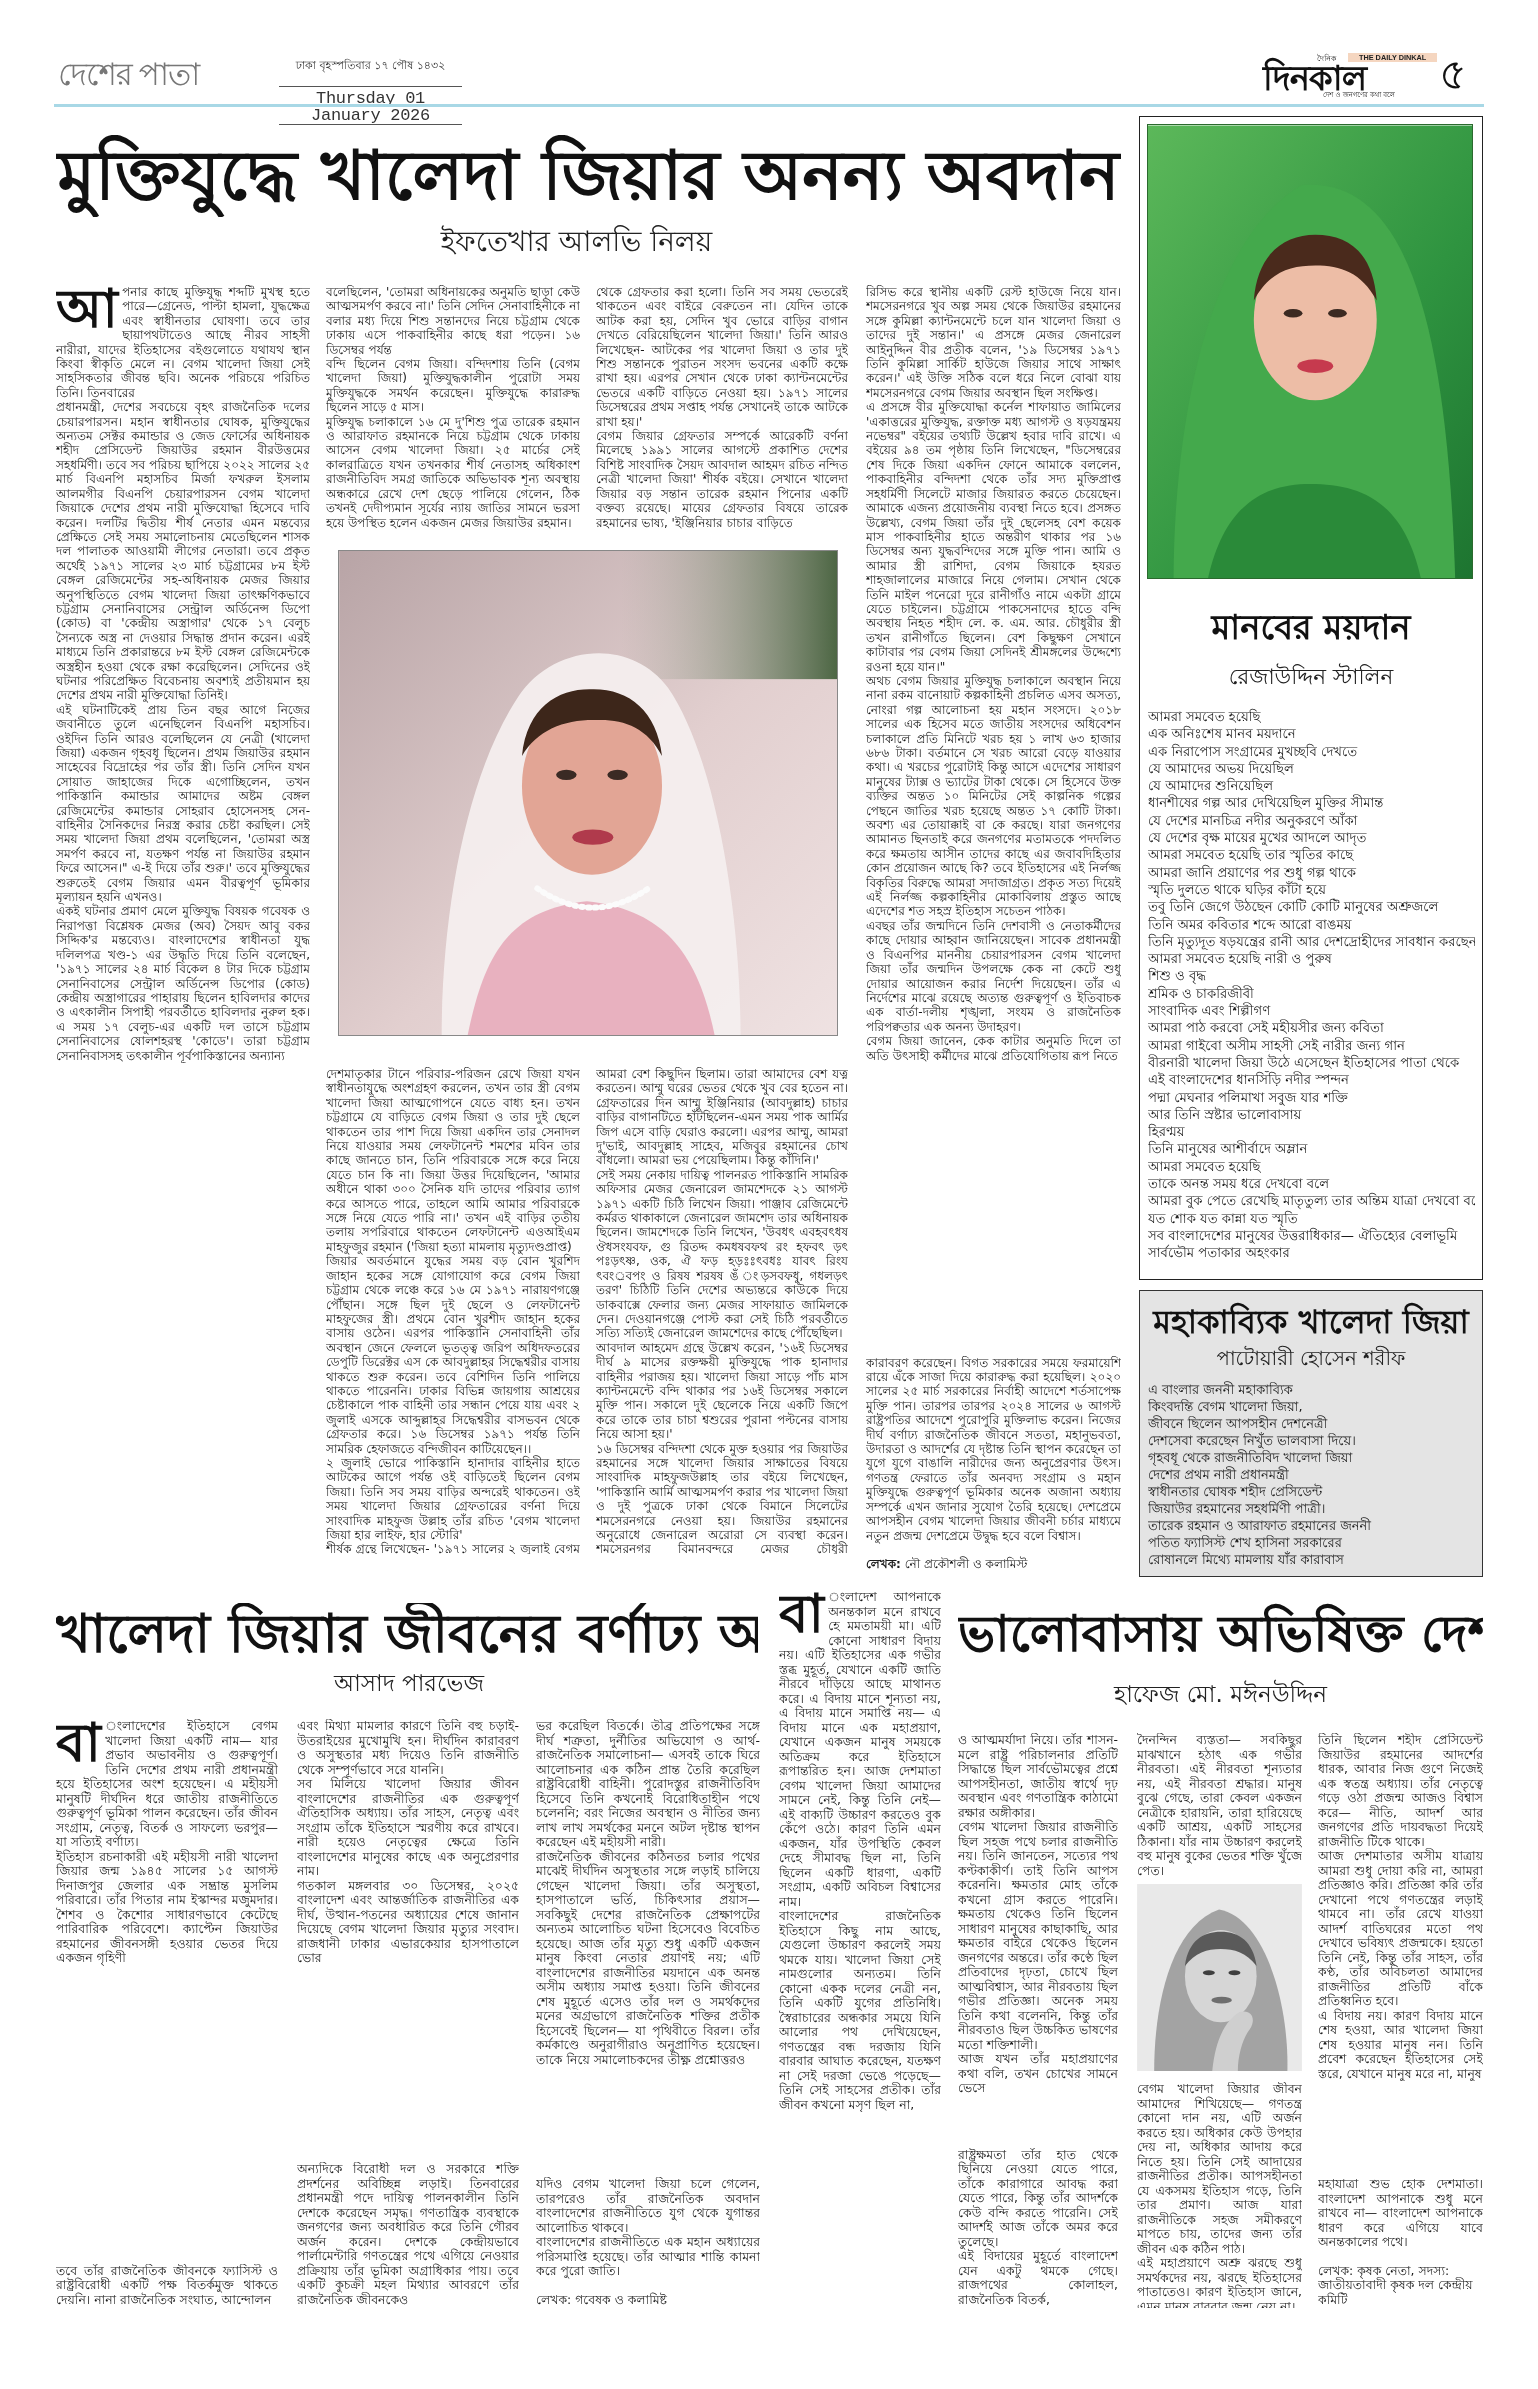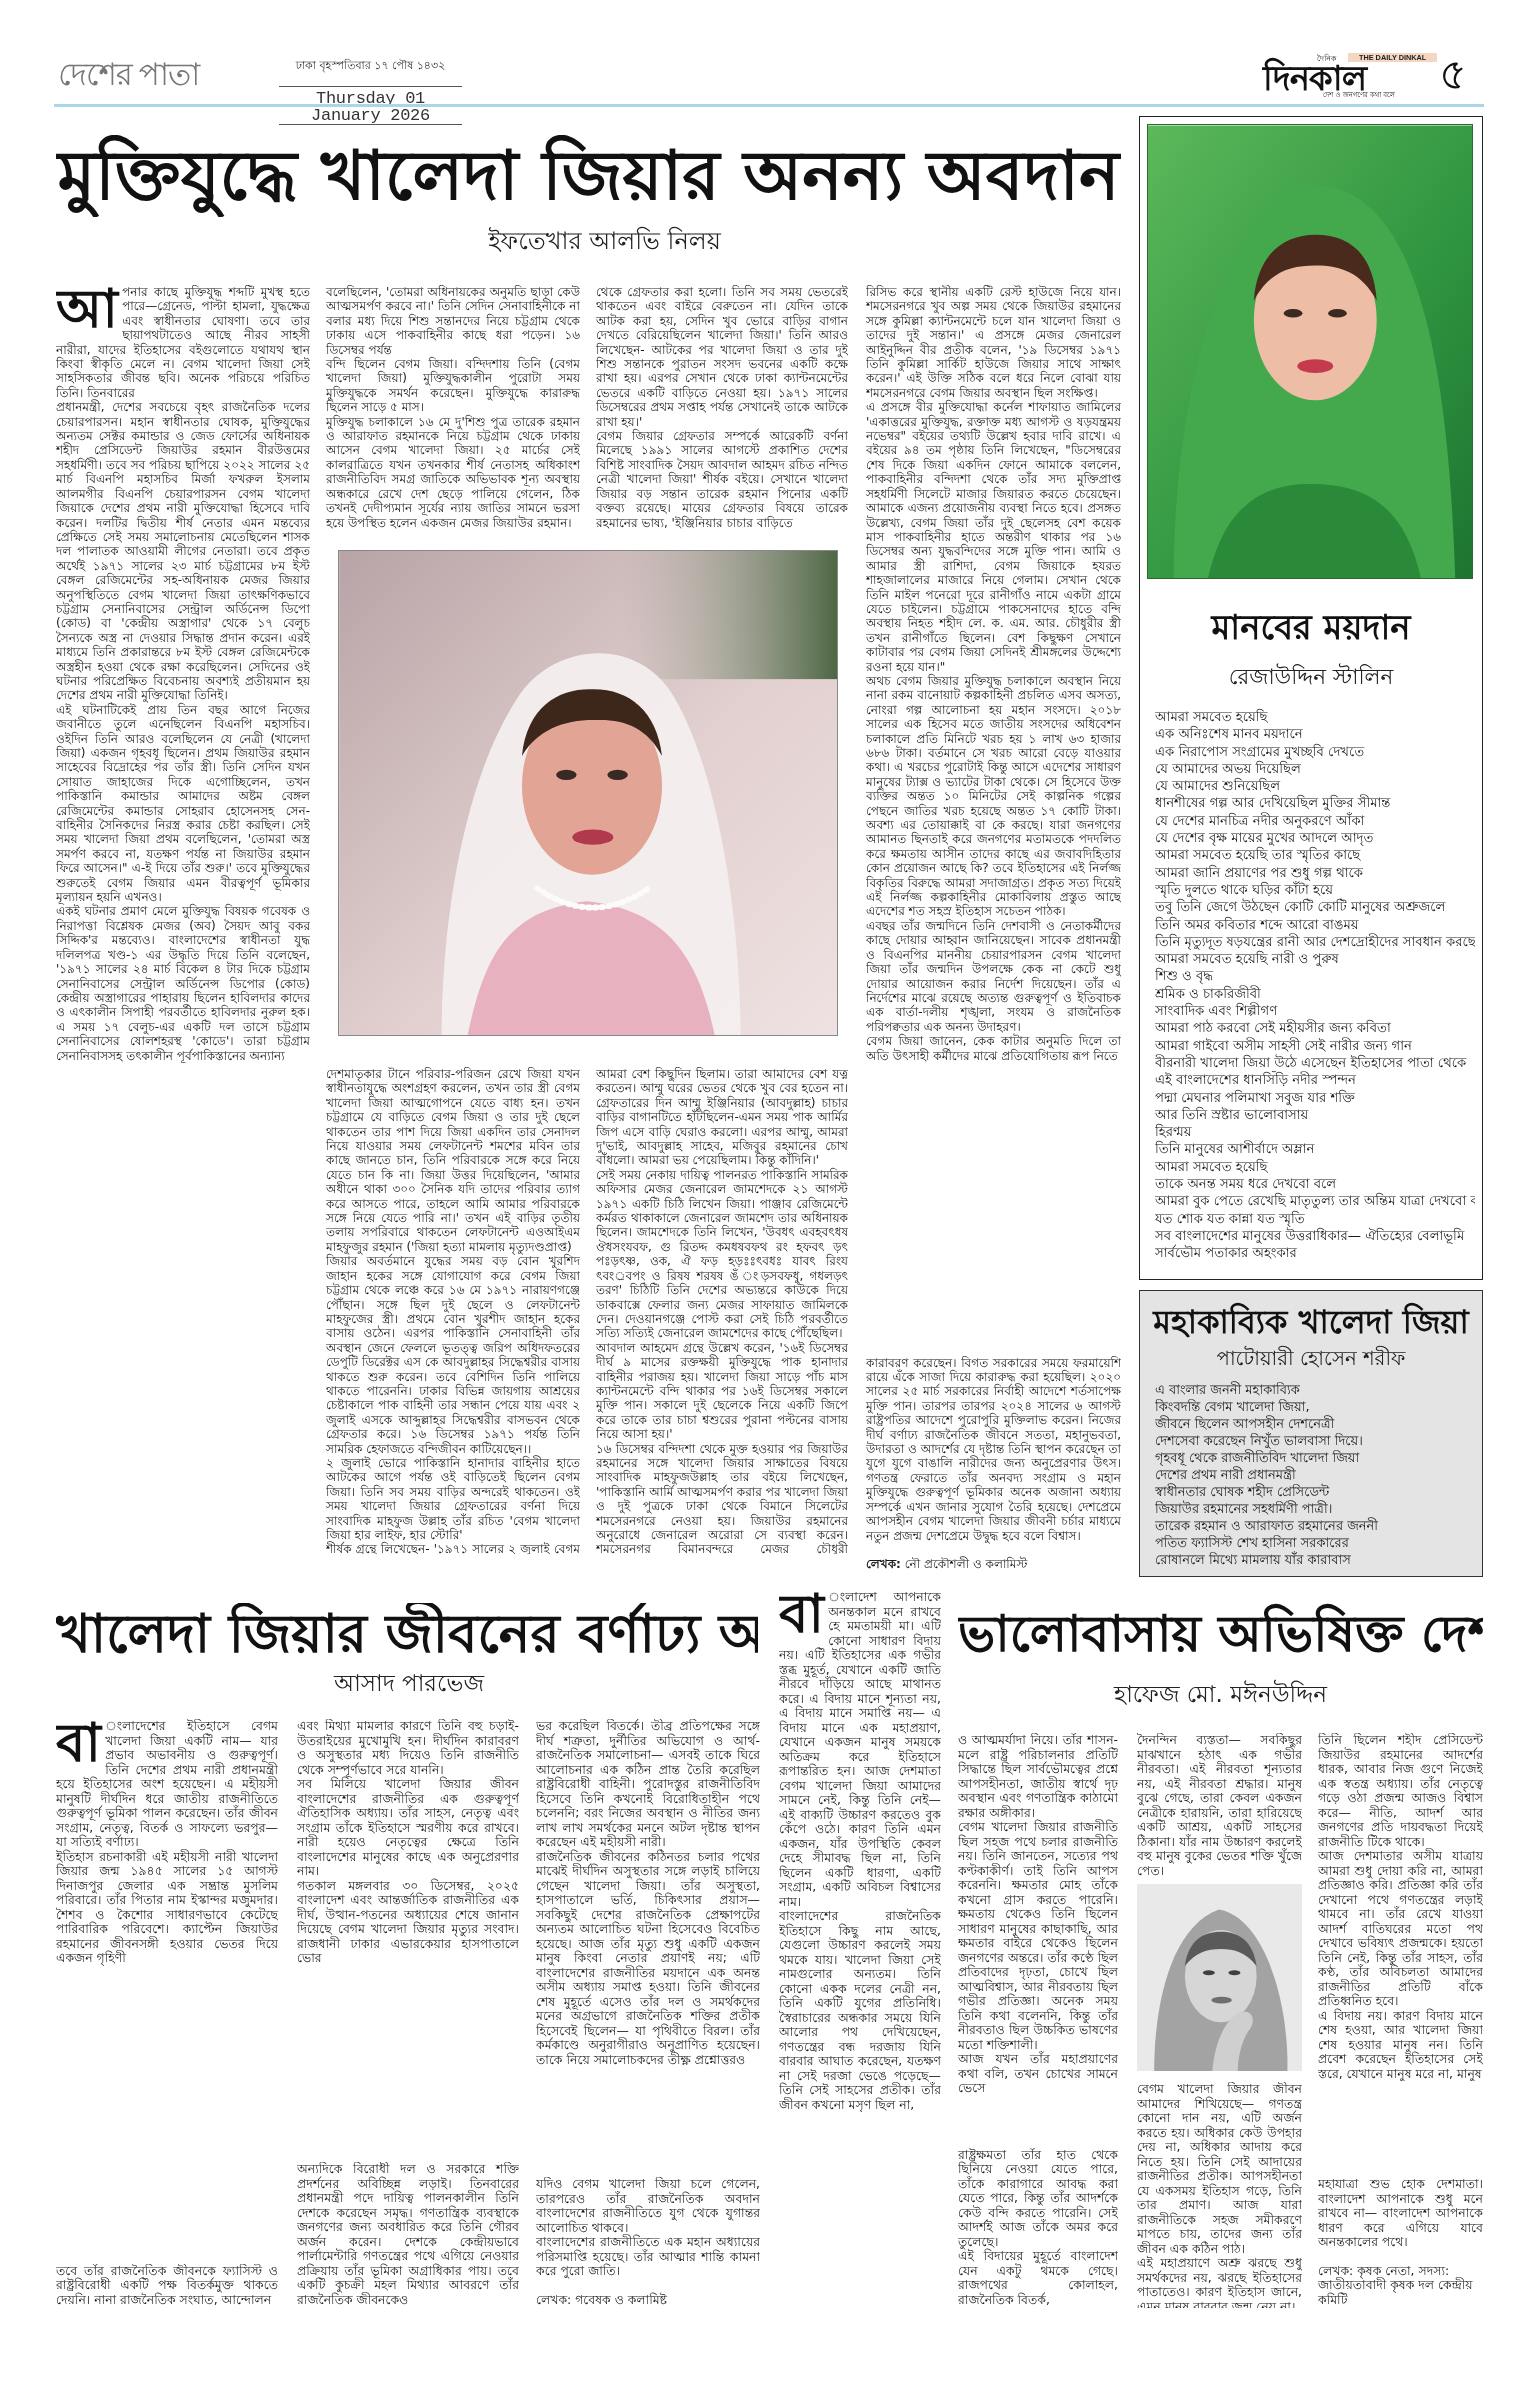--- a/index.html
+++ b/index.html
@@ -18,21 +18,21 @@
   .logo-en{left:1348px;top:53px;font-size:7.3px;line-height:9.4px;font-weight:bold;background:var(--logo-tag-bg);padding:0 11px;color:#222;font-family:"Liberation Sans",sans-serif}
   .logo-word{left:1263px;top:61px;font-size:34px;line-height:34px;font-weight:bold;color:#111;letter-spacing:-0.9px;white-space:nowrap}
   .logo-tagline{left:1323px;top:91px;font-size:6.8px;line-height:8.5px;color:#222;white-space:nowrap}
   .page-num{left:1439px;top:51px;font-size:43px;line-height:46px;color:#111}
   .header-rule{left:54px;top:104px;width:1430px;height:3.4px;background:var(--header-rule)}
 
   
   .headline{font-weight:bold;color:#111;text-align:center;white-space:nowrap;overflow:hidden}
   .byline{text-align:center;white-space:nowrap;color:#222}
   #lead-headline{left:56px;top:135px;width:1065px;font-size:68px;line-height:82px}
-  #lead-byline{left:72px;top:227px;width:1065px;font-size:24px;line-height:29px}
+  #lead-byline{left:44px;top:227px;width:1065px;font-size:28px;line-height:29px}
 
   
   .col{position:absolute;display:flex;flex-direction:column;justify-content:space-between;overflow:hidden;
        font-size:12px;line-height:14.4px;text-align:justify;color:#1a1a1a}
   .seg{min-height:0;overflow:hidden}
   .seg p{margin:0}
   .dropcap{float:left;font-size:53px;line-height:43px;font-weight:bold;margin:1.7px 4.3px 0 0;color:#111}
   .author{margin-top:13.7px !important;text-align:left}
   .author b{font-weight:bold}
 
@@ -42,21 +42,21 @@
   .lead-col2b{left:326px;top:1067px;width:254px;height:487px}
   .lead-col3b{left:596px;top:1067px;width:252px;height:487px}
   .lead-col4{left:866px;top:285px;width:255px;height:1286px}
   #lead-photo{left:338px;top:550px;width:500px;height:486px;border:0.9px solid #888;overflow:hidden}
 
   
   #poem1-box{left:1139px;top:116px;width:344px;height:1164px;border:1.7px solid var(--frame);background:#fff}
   #poem1-photo{position:absolute;left:6.8px;top:6.8px;width:326px;height:455px;border:0.9px solid #2b6a2e;overflow:hidden}
   .poem-title{position:absolute;left:0;width:100%;text-align:center;font-weight:bold;white-space:nowrap;color:#111}
   .poem-poet{position:absolute;left:0;width:100%;text-align:center;white-space:nowrap;color:#222}
-  .poem-lines{position:absolute;left:15px;right:6.8px;overflow:hidden;color:#1a1a1a}
+  .poem-lines{position:absolute;left:8px;right:6.8px;overflow:hidden;color:#1a1a1a}
   .poem-lines div{white-space:nowrap;overflow:hidden}
   #poem1-box .poem-title{top:491px;font-size:34px;line-height:38px}
   #poem1-box .poem-poet{top:547px;font-size:21.4px;line-height:26px}
   #poem1-box .poem-lines{top:591px;bottom:8.5px;font-size:13.2px;line-height:17.3px}
 
   #poem2-box{left:1139px;top:1290px;width:344px;height:287px;border:1.7px solid #333;background:var(--poem-box-bg)}
   #poem2-box .poem-title{top:13px;font-size:32px;line-height:36px}
   #poem2-box .poem-poet{top:56px;font-size:19.7px;line-height:24px}
   #poem2-box .poem-lines{top:90px;bottom:5.1px;font-size:13px;line-height:17px}
 

